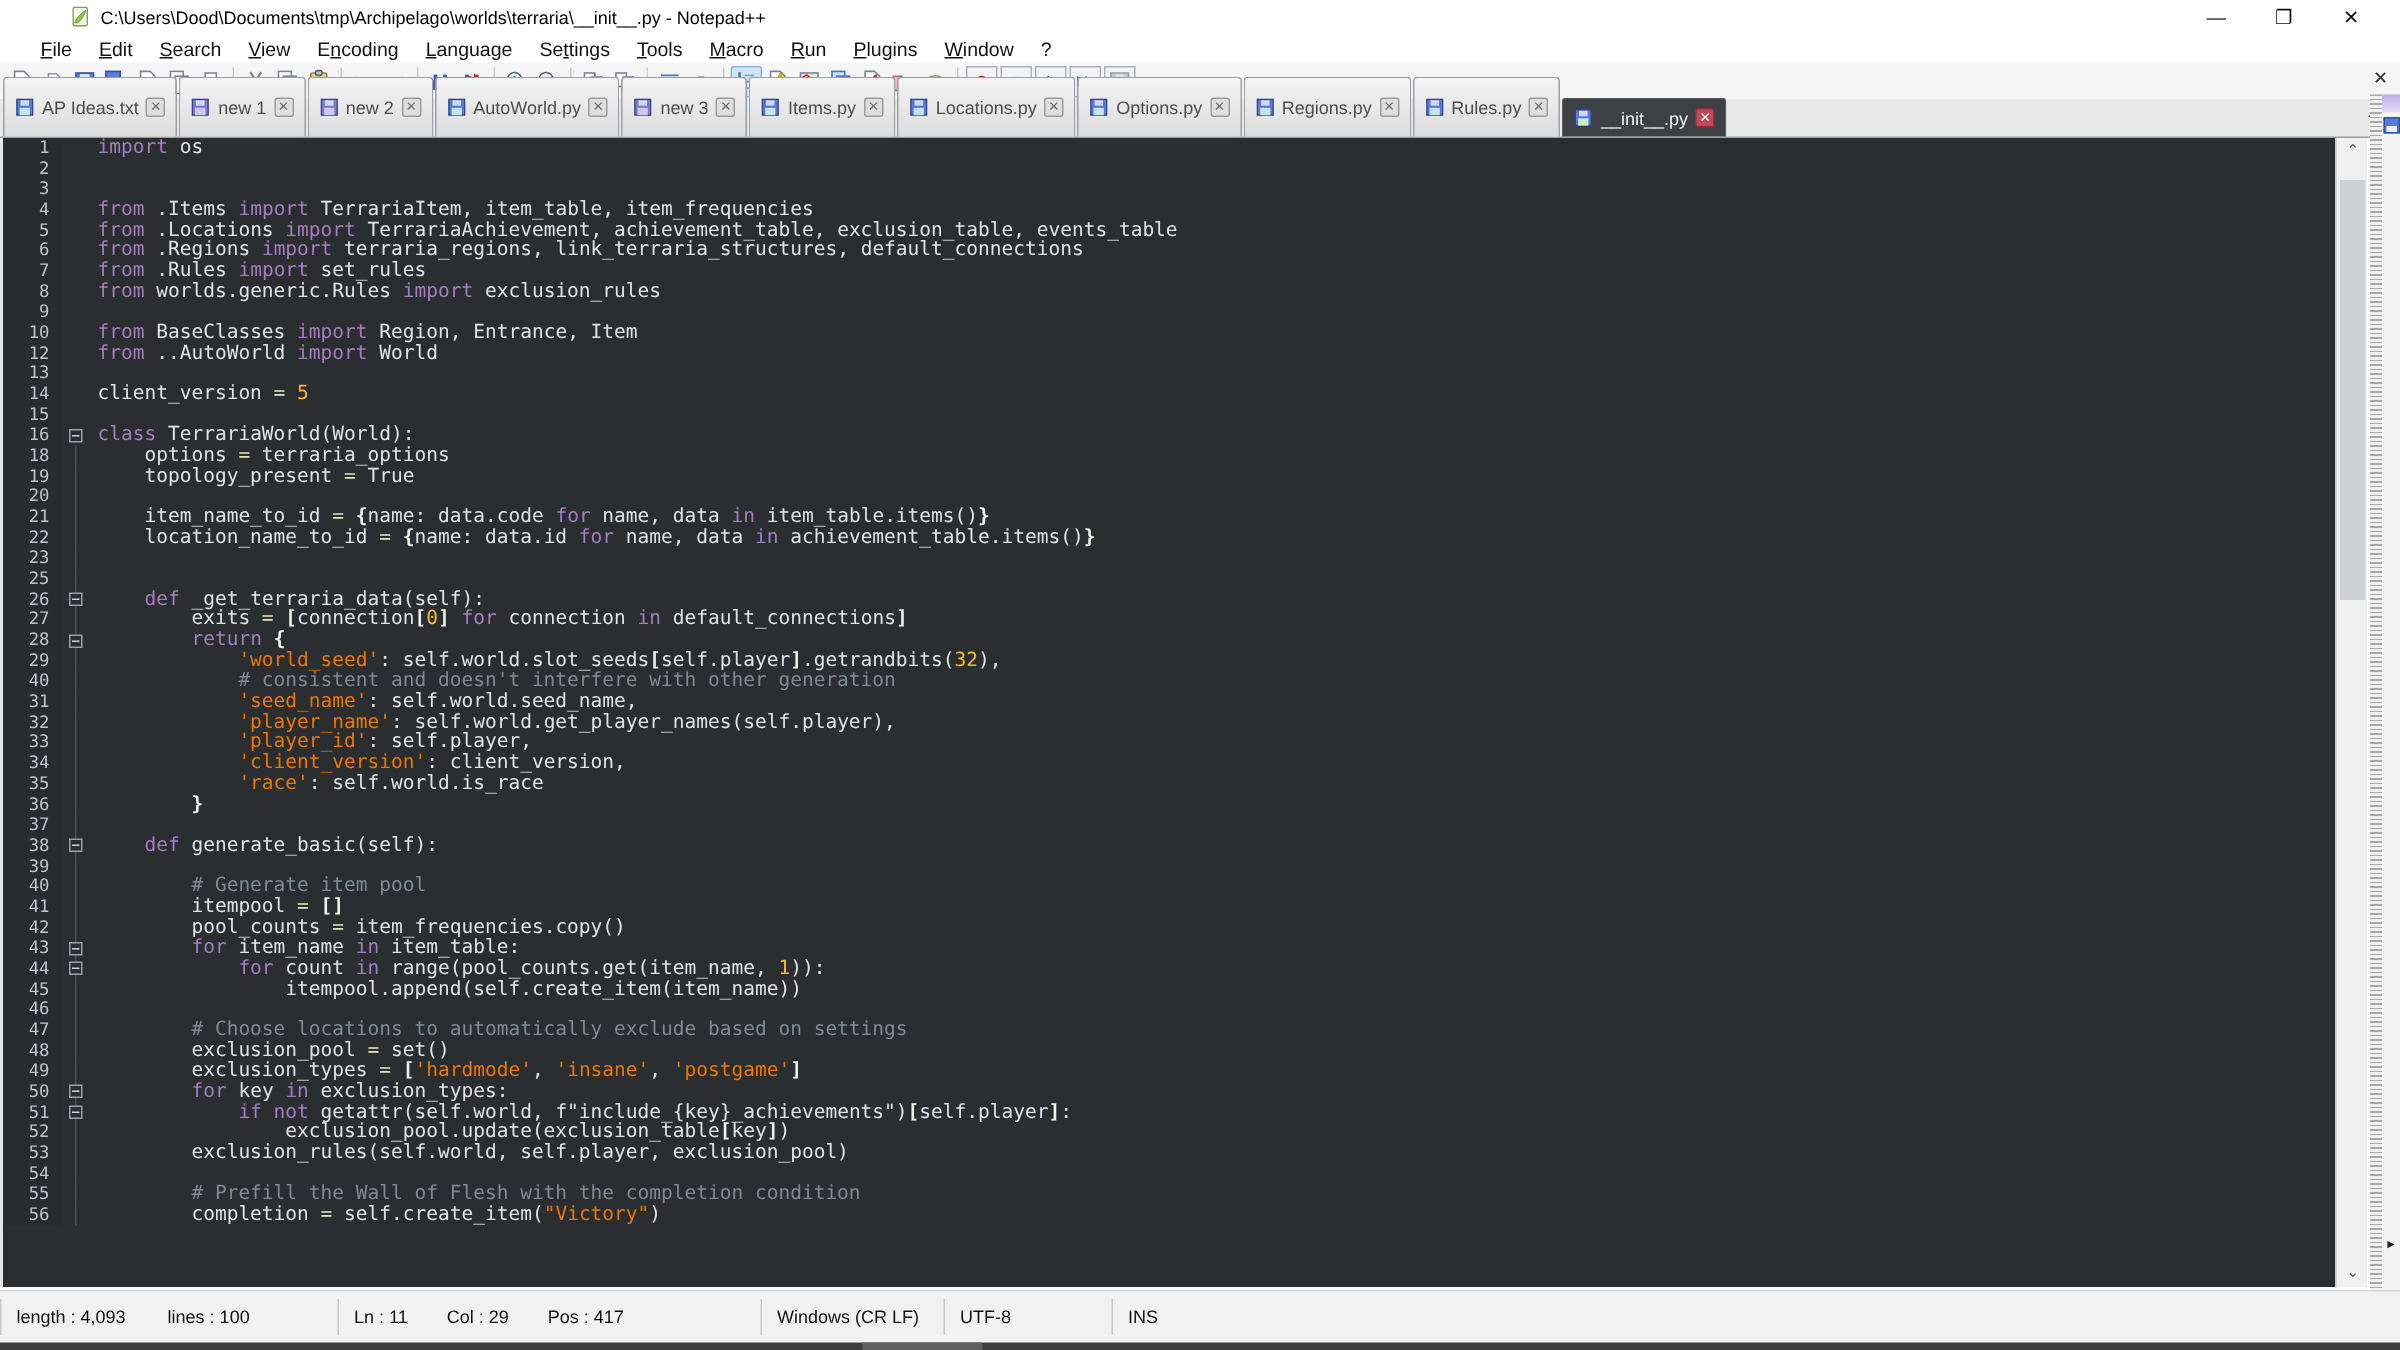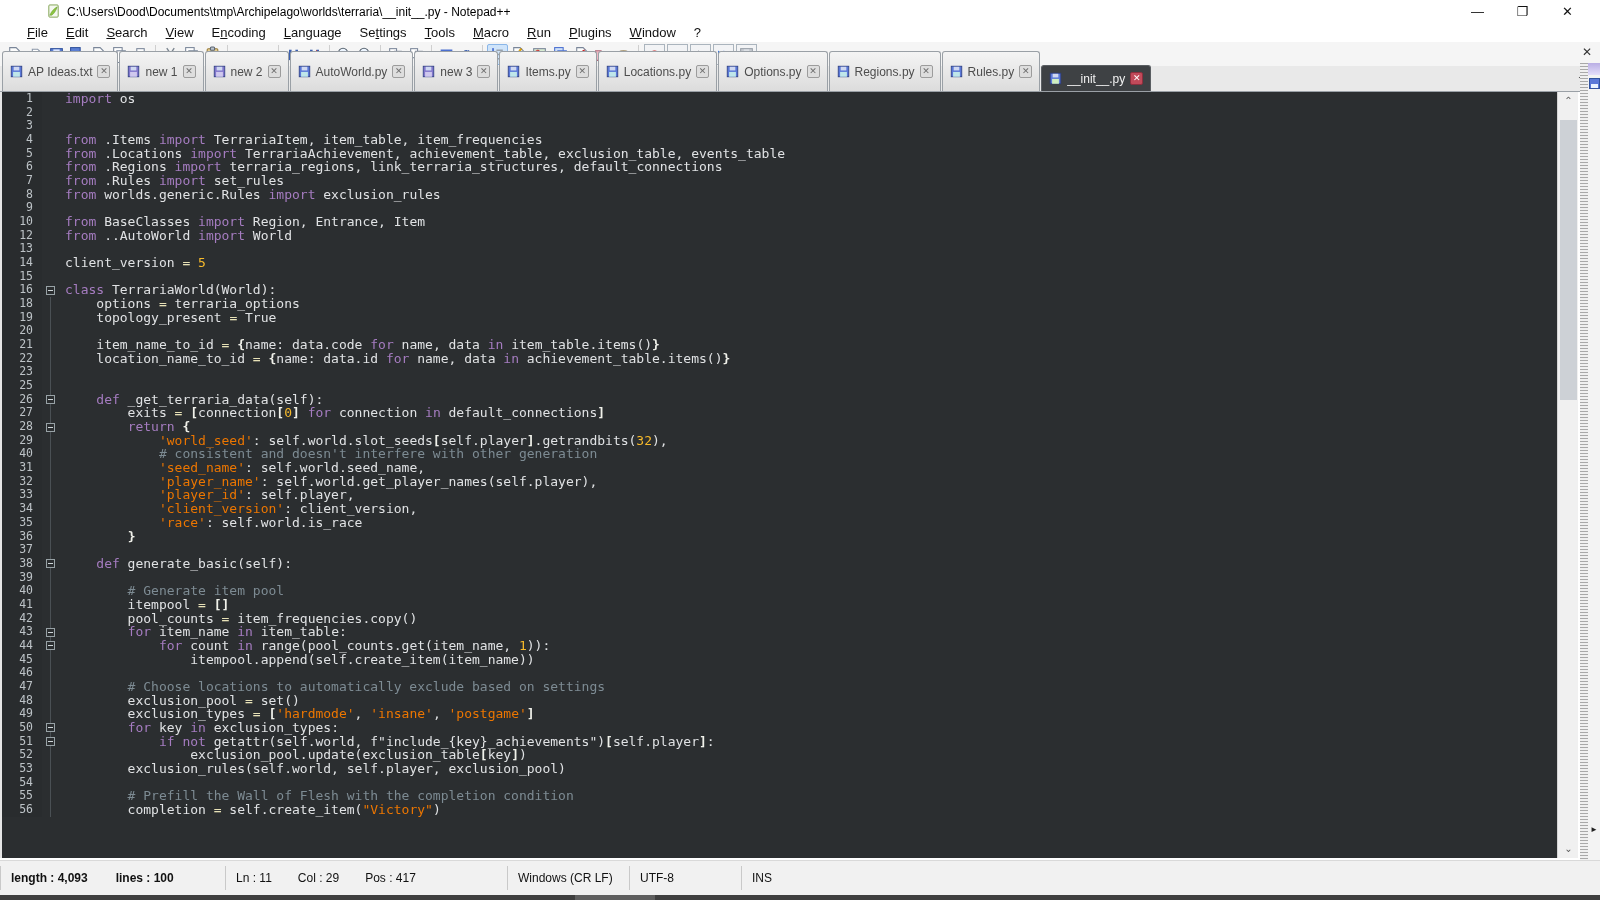--- a/index.html
+++ b/index.html
@@ -76,21 +76,21 @@
   #sliver-caption { height:12px; background:linear-gradient(#b9aee4,#e4defa); }
   #sliver-floppy { width:11px; height:11px; margin:3px 0 0 1px; background:#5a78d8; border:1px solid #32539e; position:relative; }
   #sliver-floppy::after { content:""; position:absolute; left:1px; bottom:0; width:7px; height:4px; background:#e8f2ff; }
   #sliver-arrow { position:absolute; bottom:32px; left:2px; font-size:8px; color:#222; }
 
   
   #statusbar { position:absolute; top:860px; left:0; width:1600px; height:35px; background:#f1f1f1;
                border-top:1px solid #d9d9d9; display:flex; align-items:center; font-size:12px; color:#111; }
   .sb-seg { height:24px; display:flex; align-items:center; border-left:1px solid #c9c9c9; padding:0 10px; }
   #sb-doctype { flex:1; border-left:none; padding-left:5px; }
-  #sb-size { width:225px; gap:28px;font-weight:bold; }
+  #sb-size { width:225px; gap:28px; }
   #sb-pos { width:282px; gap:26px; }
   #sb-eol { width:122px; } #sb-enc { width:112px; } #sb-ins { width:48px; }
 
   
   #bottom-strip { position:absolute; top:895px; left:0; width:1600px; height:5px; background:#3f3f3f; }
   #bottom-strip-seg { position:absolute; left:575px; width:80px; height:5px; background:#5f5f5f; }
   svg { display:block; }
 </style>
 </head>
 <body>

